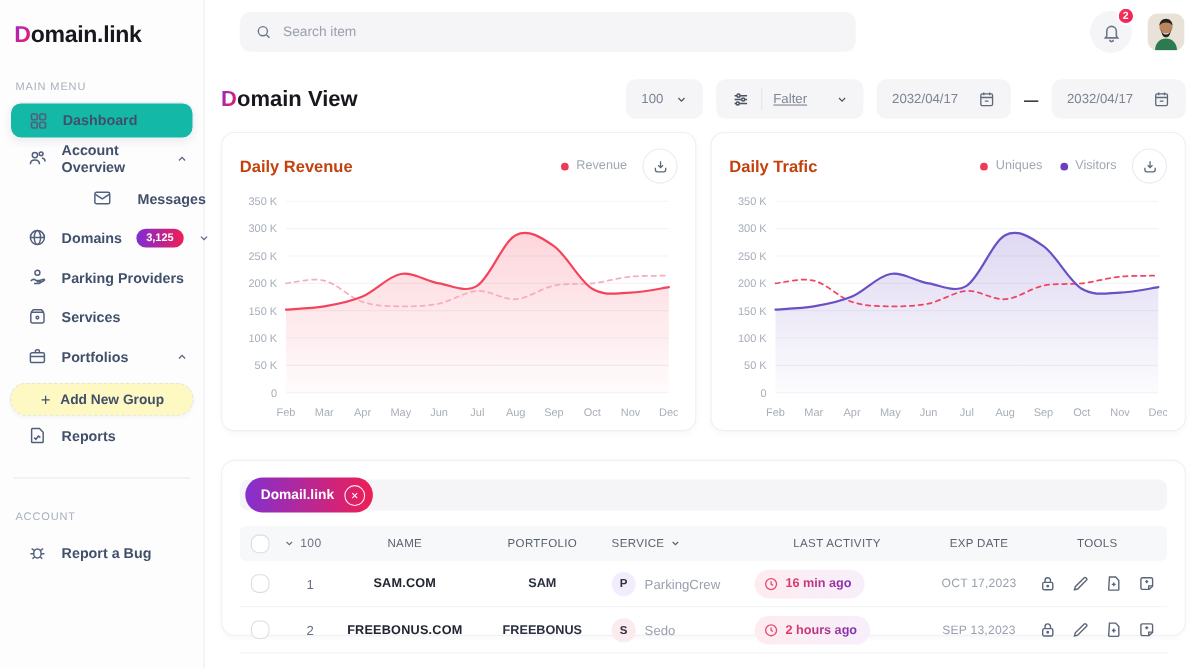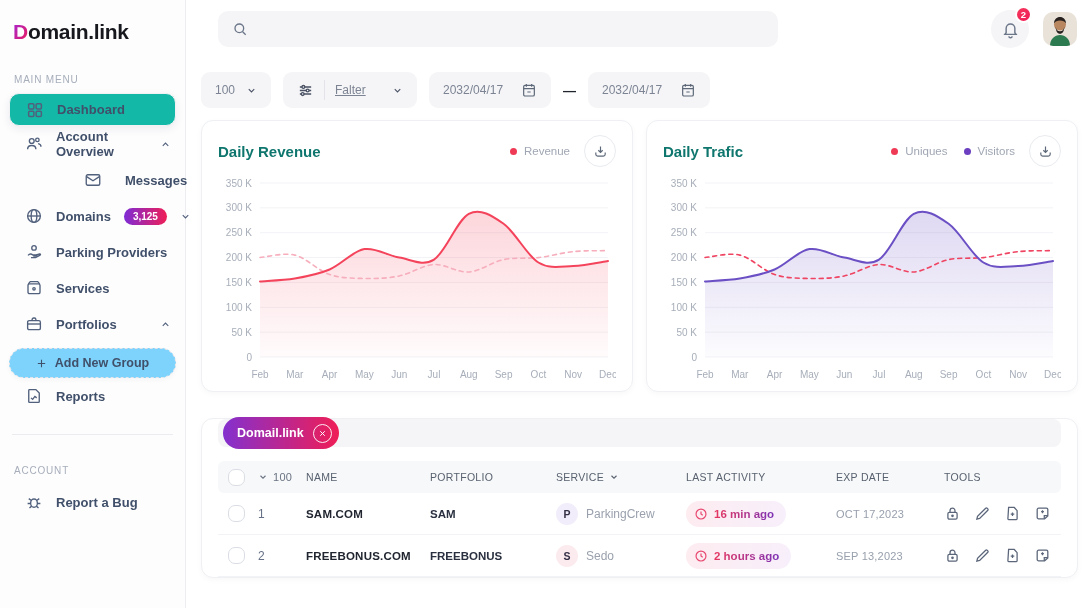--- a/index.html
+++ b/index.html
@@ -19,21 +19,21 @@
   .sb-item svg { flex:0 0 auto; }
   .sb-item.active { background:#14b8a6; border:1px solid #f2f2f5; border-radius:10px;
     margin:0 9px; padding:0 14px 0 16px; height:33px;
     box-shadow:0 3px 8px rgba(40,40,60,0.08); }
   .sb-item .chev { margin-left:auto; }
   .sb-badge { background:linear-gradient(90deg,#7e2cd6,#ef1e56); color:#fff; font-size:10px;
     font-weight:700; padding:3px 9px; border-radius:10px; }
   .sb-item.indent { padding-left:84px;gap:23px; }
   .sb-item.indent .sb-badge { margin-left:auto; }
   .sb-item .mid-badge { margin-left:2px; }
-  .add-group { margin:6px 9px 0 9px; height:30px; border:1px dashed #e4e4ea; background:#7dd3fc;
+  .add-group { margin:6px 9px 0 9px; height:30px; border:1px dashed #e4e4ea; background:#fef9c3;
     border-radius:16px; display:flex; align-items:center; justify-content:center; gap:8px;
     font-size:12.5px; font-weight:600; color:#41506a; cursor:pointer;
     box-shadow:0 2px 5px rgba(40,40,60,0.04); }
   .sb-divider { height:1px; background:#ececf0; margin:20px 12px 0 12px; }
 
   
   .main { flex:1; display:flex; flex-direction:column; }
   .topbar { height:58px; display:flex; align-items:center; padding:0 16px 0 32px; }
   .search { width:560px; height:36px; background:#f5f5f7; border-radius:10px;
     display:flex; align-items:center; gap:10px; padding:0 14px; }
@@ -61,31 +61,31 @@
   .pill.filter .chev { margin-left:auto; }
   .pill.date { width:122px; justify-content:space-between; color:#7c8494;align-items:center; }
   .date-sep { color:#20242c; font-weight:700; font-size:13px; }
 
   
   .charts { display:flex; gap:13px; padding:12px 15px 0 15px; }
   .card { background:#fff; border:1px solid #eef0f3; border-radius:12px;
     box-shadow:0 2px 6px rgba(40,40,60,0.03); }
   .chart-card { flex:1; height:272px; padding:14px 16px; }
   .chart-head { display:flex; align-items:center; }
-  .chart-title { font-size:15px; font-weight:700; color:#0f766e; }
+  .chart-title { font-size:15px; font-weight:700; color:#c2410c; }
   .legend { margin-left:auto; display:flex; align-items:flex-end; gap:16px; margin-right:14px; }
   .legend-item { display:flex; align-items:center; gap:7px; font-size:11.5px; color:#a0a7b3; }
   .legend-dot { width:7px; height:7px; border-radius:50%; }
   .dl-btn { width:32px; height:32px; border-radius:50%; border:1px solid #e9ebef; background:#fff;
     display:flex; align-items:center; justify-content:center; cursor:pointer; }
   .chart-wrap { margin-top:6px; height:212px; }
   .chart-wrap svg text { font-family:"Liberation Sans",sans-serif; font-size:10px; fill:#a7aeb9; }
 
   
-  .table-card { margin:26px 15px 0 15px; padding:0 16px; height:160px; }
+  .table-card { margin:26px 15px 0 15px; padding:17px 16px; height:160px;text-align:center; }
   .chip-bar { height:28px; background:#f5f5f7; border-radius:8px; position:relative; }
   .chip { position:absolute; left:5px; top:-2px; height:32px; border-radius:16px;
     background:linear-gradient(90deg,#8430ce,#ef1e56); color:#fff; display:flex; align-items:center;
     gap:9px; padding:0 7px 0 14px; font-size:12.5px; font-weight:700; cursor:pointer; }
   .chip-x { width:19px; height:19px; border-radius:50%; border:1.4px solid rgba(255,255,255,0.9);
     display:flex; align-items:center; justify-content:center; font-size:10px; font-weight:400; cursor:pointer; }
   .tgrid { display:grid; grid-template-columns:30px 48px 124px 126px 130px 150px 108px 1fr;
     align-items:center; padding:0 10px; }
   .thead { height:32px; background:#f7f8f9; border-radius:6px; margin-top:14px;
     font-size:10.5px; color:#58616f; letter-spacing:0.3px; }
@@ -221,20 +221,21 @@
 </aside>
 
 <div class="main">
 
   <div class="topbar">
     <div class="search">
       <svg width="16" height="16" viewBox="0 0 24 24" fill="none" stroke="#6b7689" stroke-width="2">
           <circle cx="11" cy="11" r="6.5"></circle>
           <path d="M16 16l4.5 4.5"></path>
         </svg>
+      <input type="text" placeholder="Search item" style="">
     </div>
     <div class="topbar-right">
       <div class="bell-btn">
         <svg width="19" height="19" viewBox="0 0 24 24" fill="none" stroke="#6b7689" stroke-width="1.8">
             <path d="M6.5 16v-5.5a5.5 5.5 0 0 1 11 0V16l1.6 2.2H4.9z"></path>
             <path d="M10 20.5a2 2 0 0 0 4 0"></path>
           </svg>
         <span class="bell-badge">2</span>
       </div>
       <div class="avatar">
@@ -243,20 +244,21 @@
             <path d="M7 34c0-7 4.5-11 10-11s10 4 10 11z" fill="#2c7a4f"></path>
             <circle cx="17" cy="12.5" r="6" fill="#b9875f"></circle>
             <path d="M11 11.5c0-4 2.7-6.5 6-6.5s6 2.5 6 6.5c-1.5-2.2-3-3-6-3s-4.5.8-6 3z" fill="#272220"></path>
             <path d="M12.5 14.5c.8 3.4 2.2 4.8 4.5 4.8s3.7-1.4 4.5-4.8c-.5 5-1.8 7.3-4.5 7.3s-4-2.3-4.5-7.3z" fill="#272220"></path>
           </svg>
       </div>
     </div>
   </div>
 
   <div class="toolbar">
+    <div class="page-title"><span class="grad">D</span><span>omain View</span></div>
 
     <div class="pill per-page">
       <span>100</span>
       <svg width="11" height="11" viewBox="0 0 24 24" fill="none" stroke="#4a5264" stroke-width="2.4">
           <polyline points="6 9 12 15 18 9"></polyline>
         </svg>
     </div>
 
     <div class="pill filter">
       <svg width="17" height="17" viewBox="0 0 24 24" fill="none" stroke="#4a5264" stroke-width="1.9">

